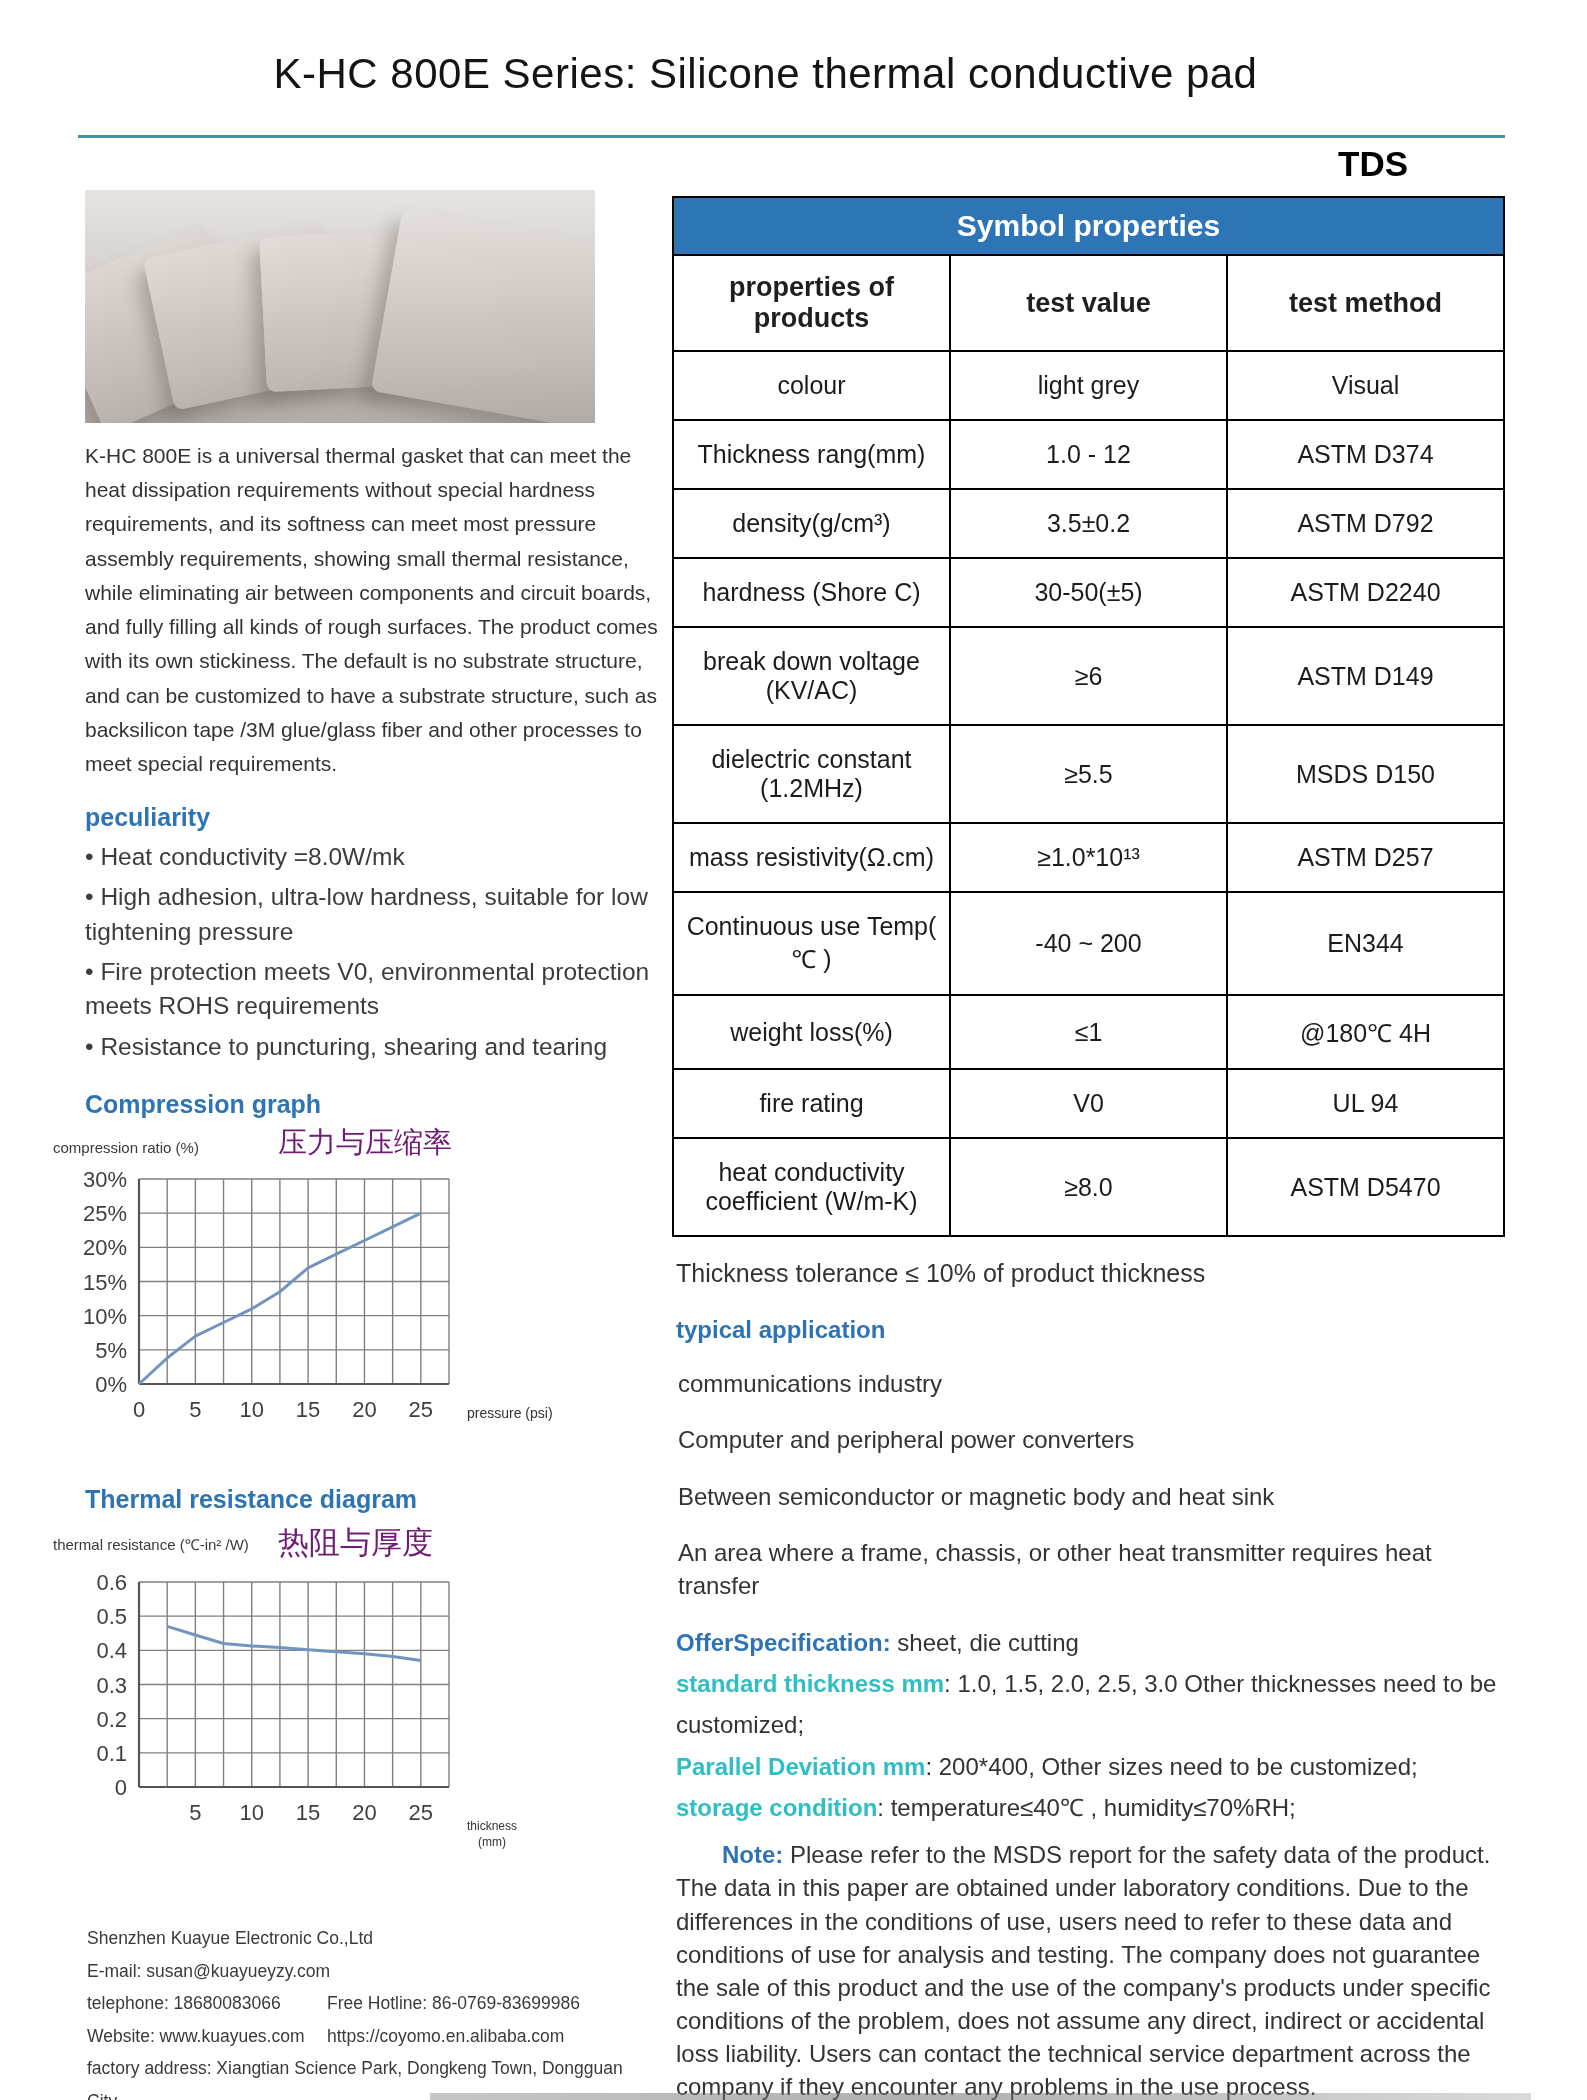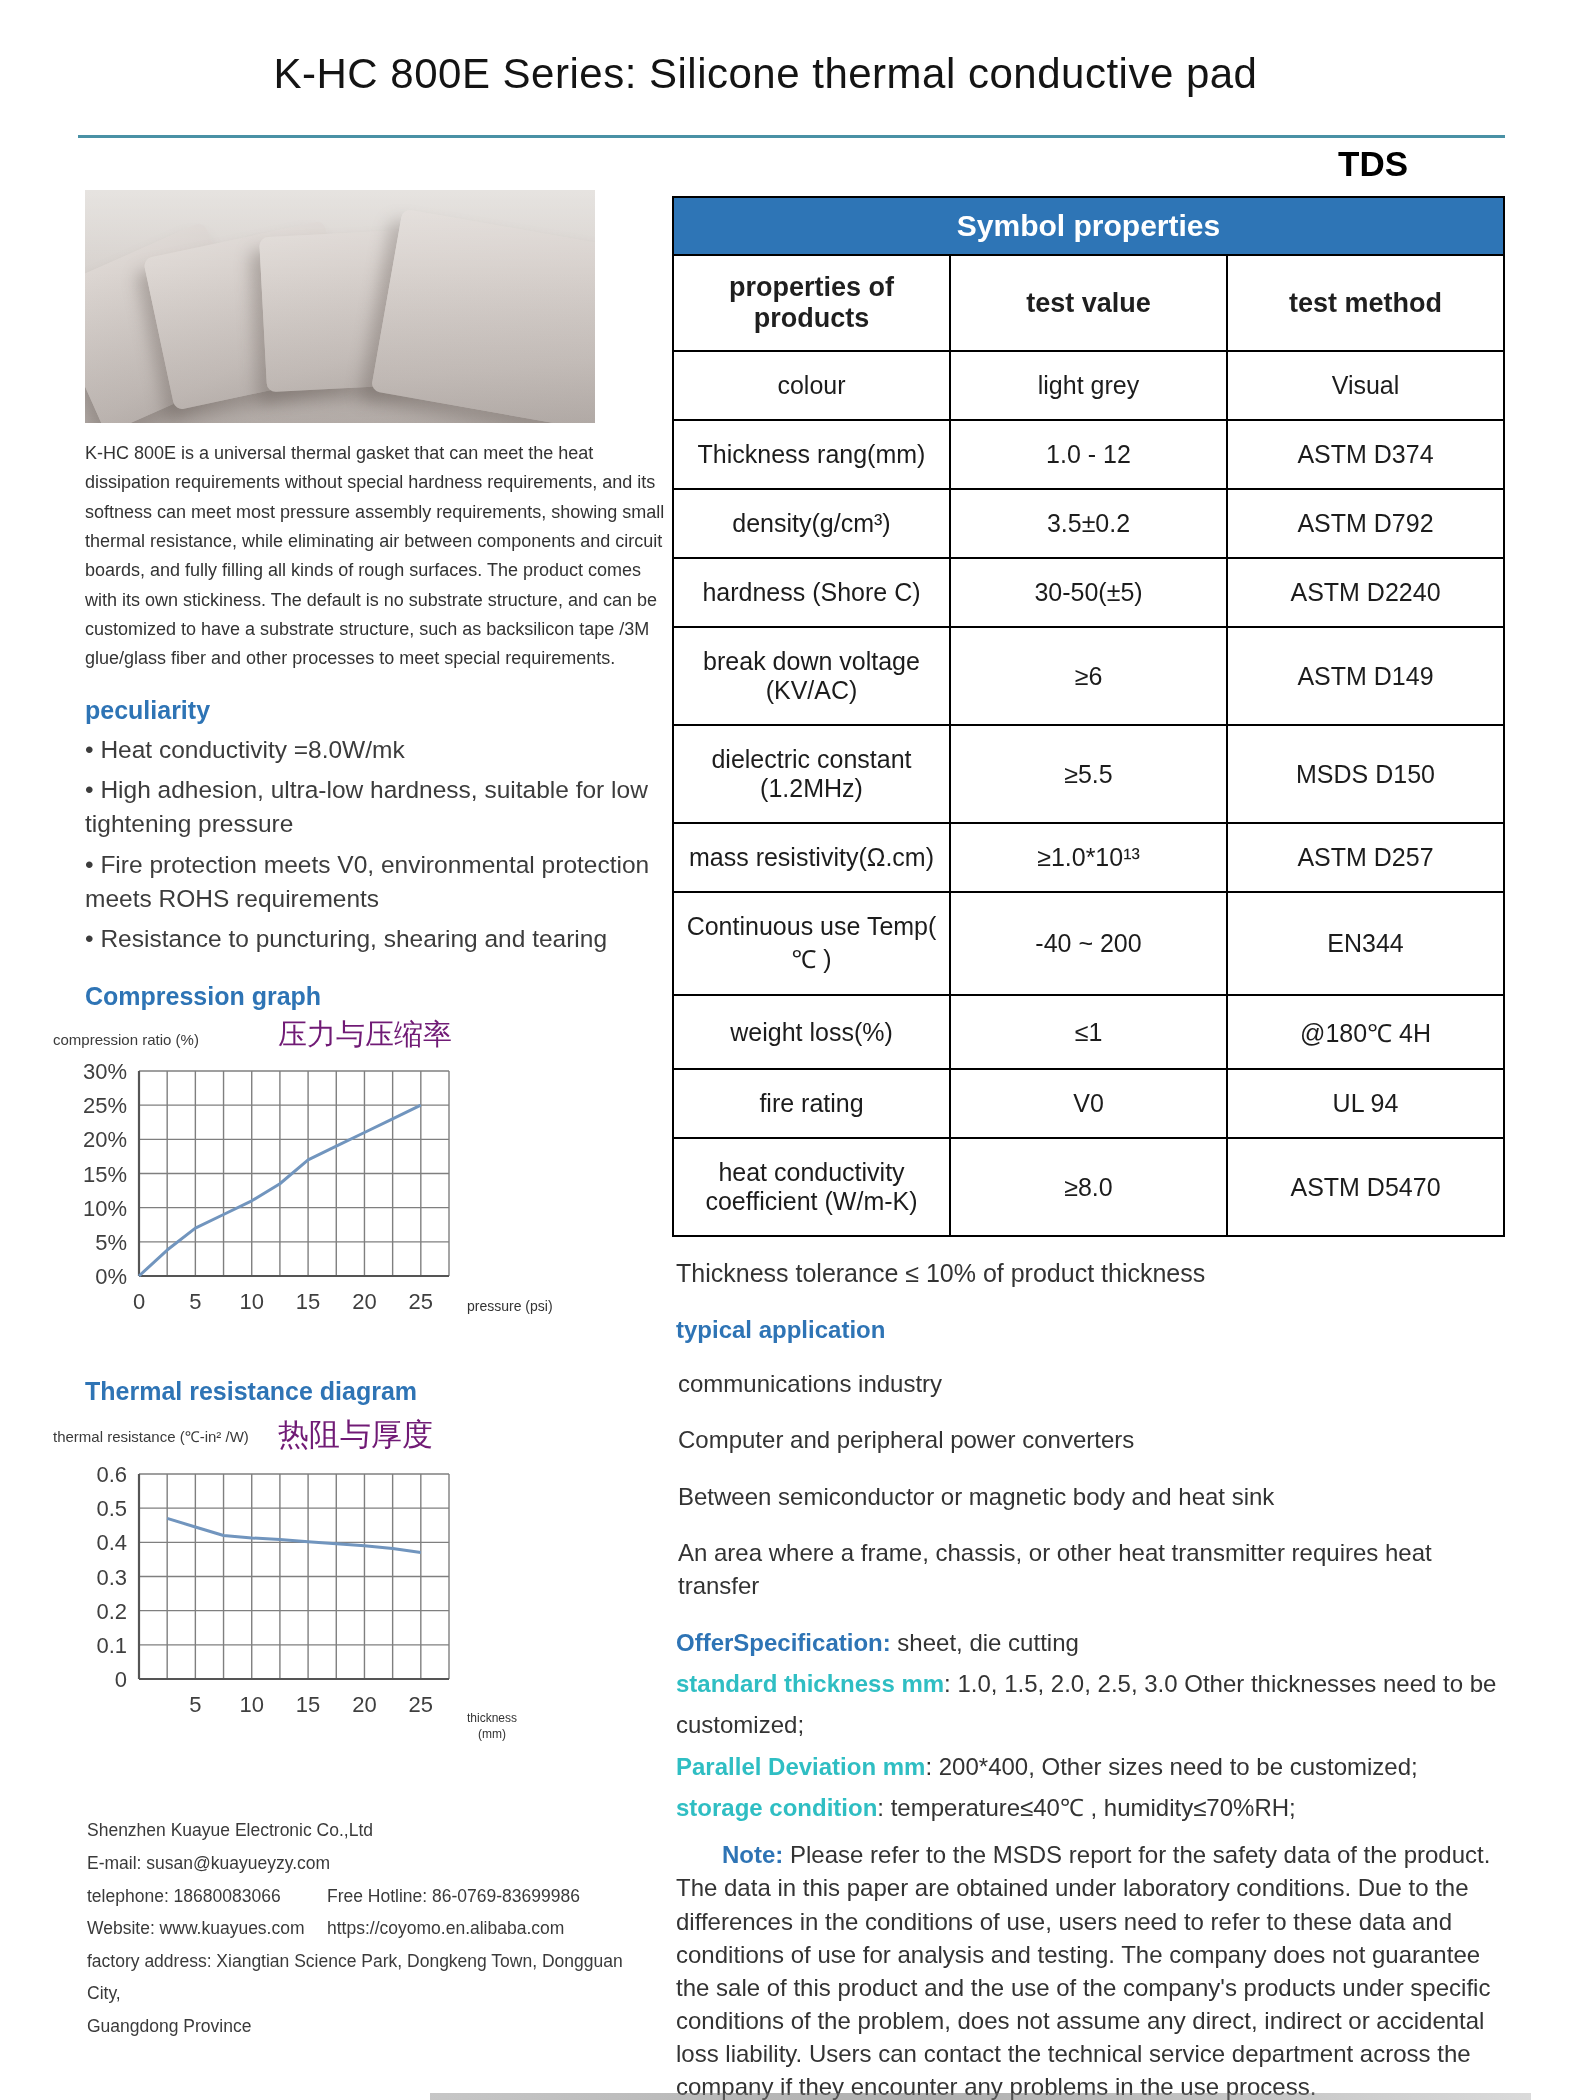--- a/index.html
+++ b/index.html
@@ -23,21 +23,21 @@
        box-shadow:-10px 12px 16px rgba(110,100,95,.4);
        background:linear-gradient(165deg,#ded8d4 0%,#cfc8c4 70%,#c2bbb7 100%);}
   .pad.p1{left:-18px;top:60px;width:175px;height:155px;transform:rotate(-24deg);}
   .pad.p2{left:72px;top:48px;width:185px;height:155px;transform:rotate(-12deg);}
   .pad.p3{left:178px;top:42px;width:205px;height:155px;transform:rotate(-3deg);}
   .pad.p4{left:300px;top:38px;width:240px;height:185px;transform:rotate(10deg);}
   .photo-vignette{position:absolute;inset:0;
        background:linear-gradient(180deg,rgba(255,255,255,.25) 0%,rgba(0,0,0,0) 35%,rgba(90,80,75,.18) 100%);}
 
   
-  .desc{margin:16px 0 0;font-size:18px;line-height:1.63;color:#333;}
+  .desc{margin:16px 0 0;font-size:21px;line-height:1.63;color:#333;}
   .blue-h{font-size:25px;font-weight:700;color:#2E74B5;margin:22px 0 8px;}
   .bullet{margin:0 0 6px;font-size:24.5px;line-height:1.4;color:#3c3c3c;}
   .bullet::before{content:"\2022\00a0";}
   .comp-h{margin-top:26px;}
   .therm-h{margin-top:54px;}
 
   
   .chart-block{position:relative;width:560px;margin-left:-38px;}
   .chart-head{position:relative;height:40px;}
   .thermal .chart-head{height:48px;}

